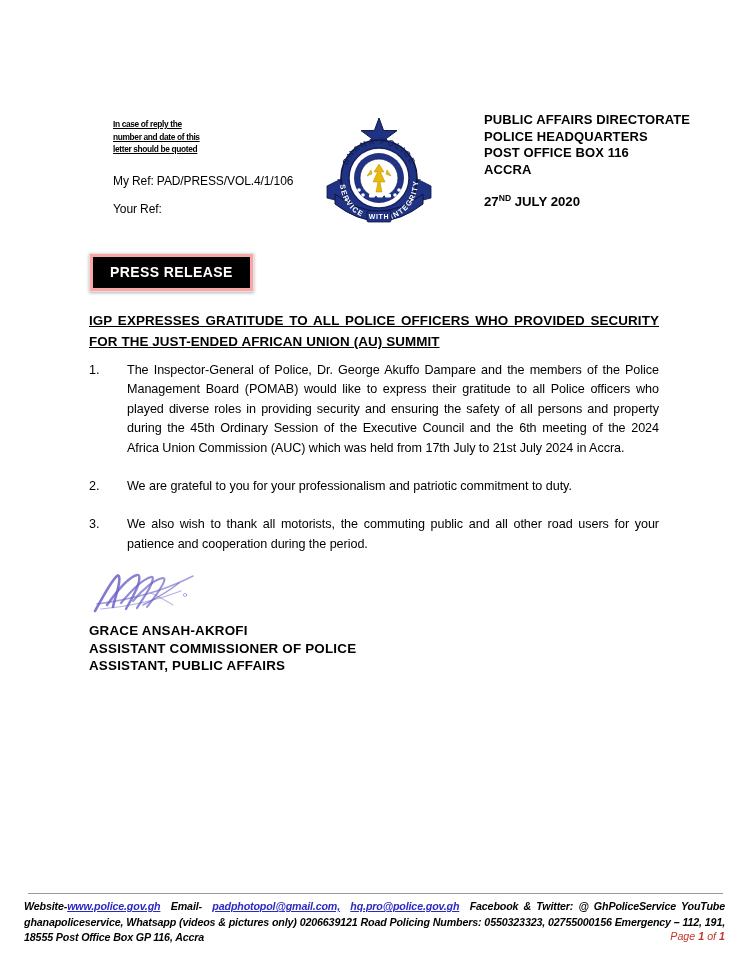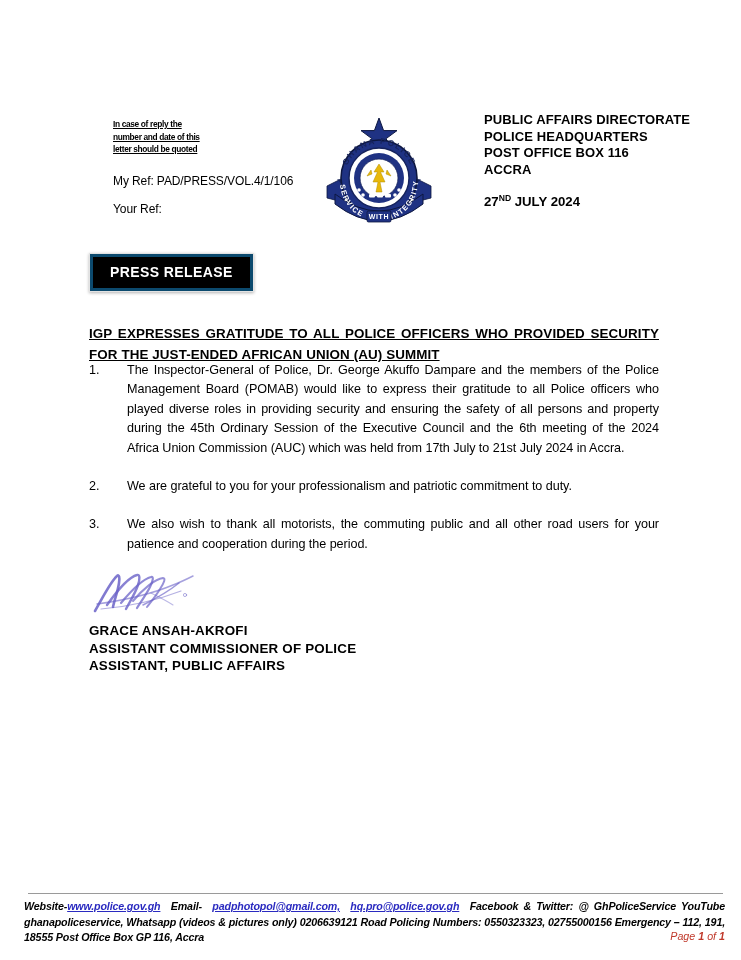--- a/index.html
+++ b/index.html
@@ -89,21 +89,21 @@
     vertical-align: super;
     line-height: 0;
   }
 
   
   .tag-wrap {
     position: absolute;
     left: 89px;
     top: 253px;
     padding: 3px;
-    background: #0c4a6e;
+    background: #fca5a5;
     box-shadow: 0 1px 3px rgba(0,0,0,0.30);
     border: 1px solid #e3e3e3;
   }
   .tag {
     background: #000000;
     color: #ffffff;
     font-weight: bold;
     font-size: 14px;
     letter-spacing: 0.4px;
     padding: 7px 17px 8px 17px;
@@ -113,21 +113,20 @@
   
   .headline {
     position: absolute;
     left: 89px;
     top: 310px;
     width: 570px;
     font-weight: bold;
     font-size: 13.4px;
     line-height: 21px;
     letter-spacing: 0.1px;
-    margin-top: 13px;
   }
   .headline .l1 {
     display: block;
     text-decoration: underline;
     text-align: justify;
     text-align-last: justify;
     white-space: normal;
   }
   .headline .l2 {
     display: inline-block;
@@ -285,21 +284,21 @@
       </svg>
     </div>
 
     <div class="address">
       <div>PUBLIC AFFAIRS DIRECTORATE</div>
       <div>POLICE HEADQUARTERS</div>
       <div>POST OFFICE BOX 116</div>
       <div>ACCRA</div>
     </div>
 
-    <div class="doc-date"><span>27</span><sup>ND</sup><span> JULY 2024</span></div>
+    <div class="doc-date"><span>27</span><sup>ND</sup><span> JULY 2020</span></div>
   </div>
 
   <div class="tag-wrap">
     <div class="tag">PRESS RELEASE</div>
   </div>
 
   <div class="headline">
     <span class="l1">IGP EXPRESSES GRATITUDE TO ALL POLICE OFFICERS WHO PROVIDED SECURITY</span>
     <span class="l2">FOR THE JUST-ENDED AFRICAN UNION (AU) SUMMIT</span>
   </div>

